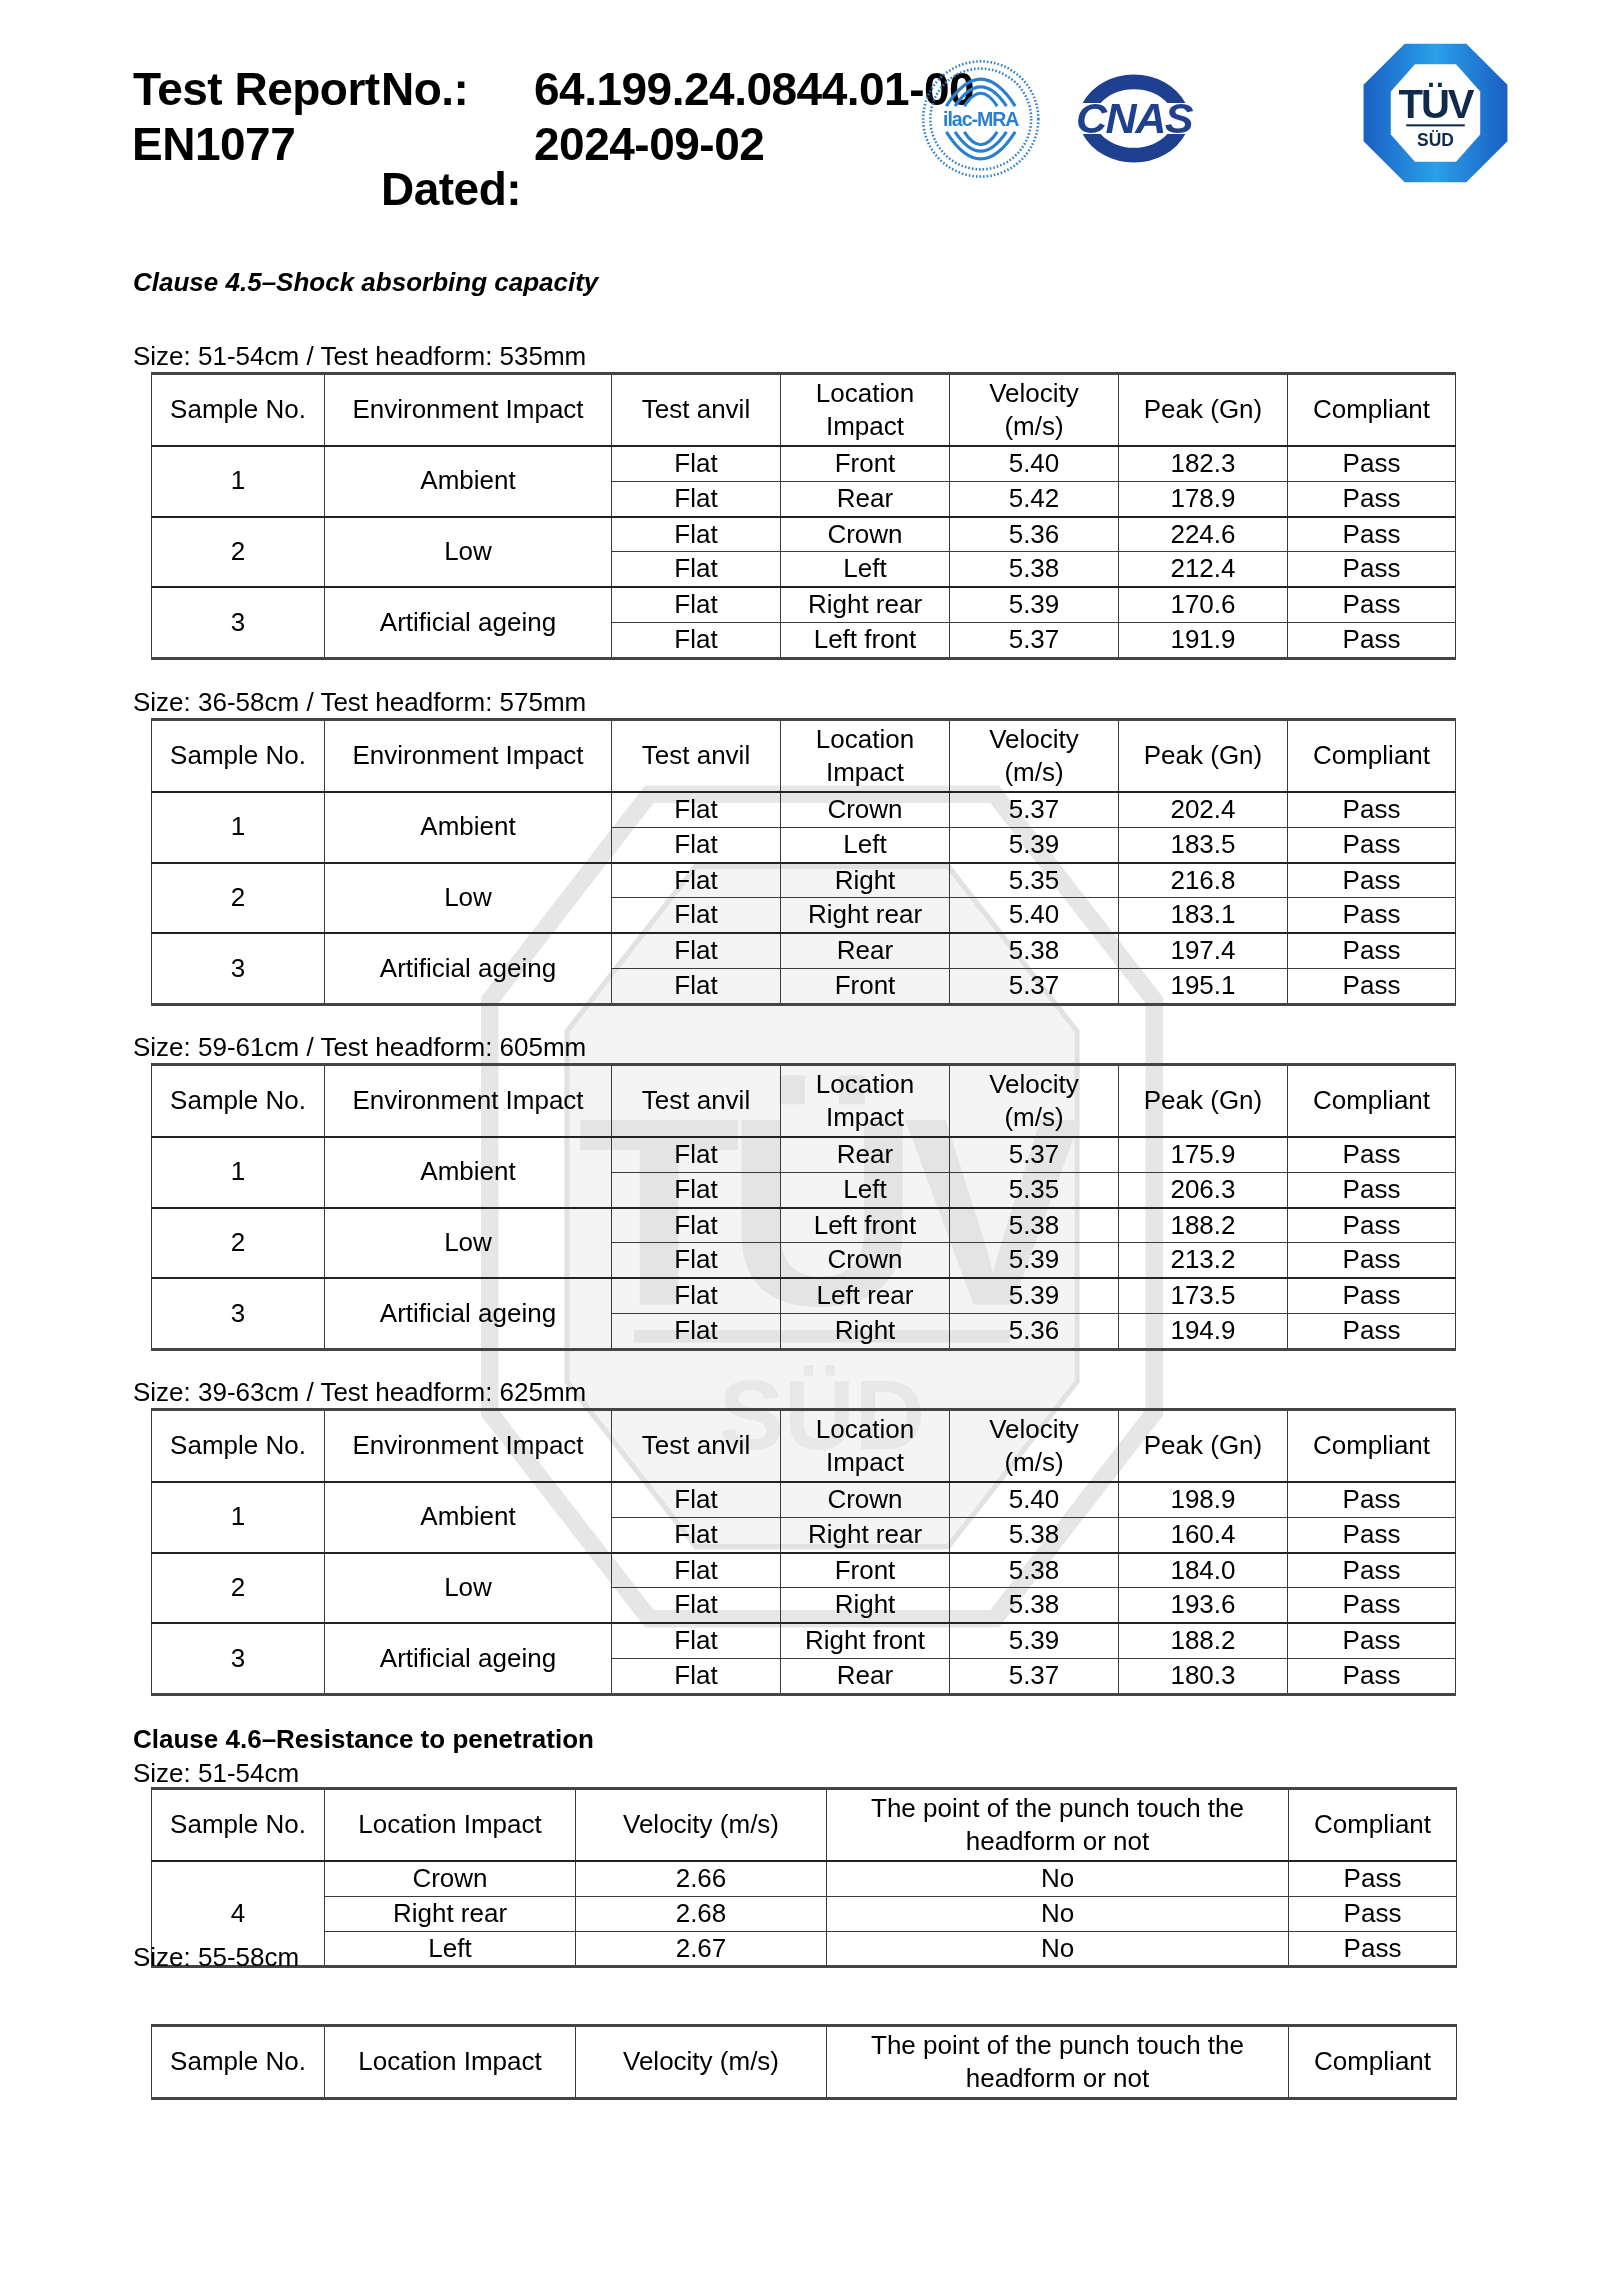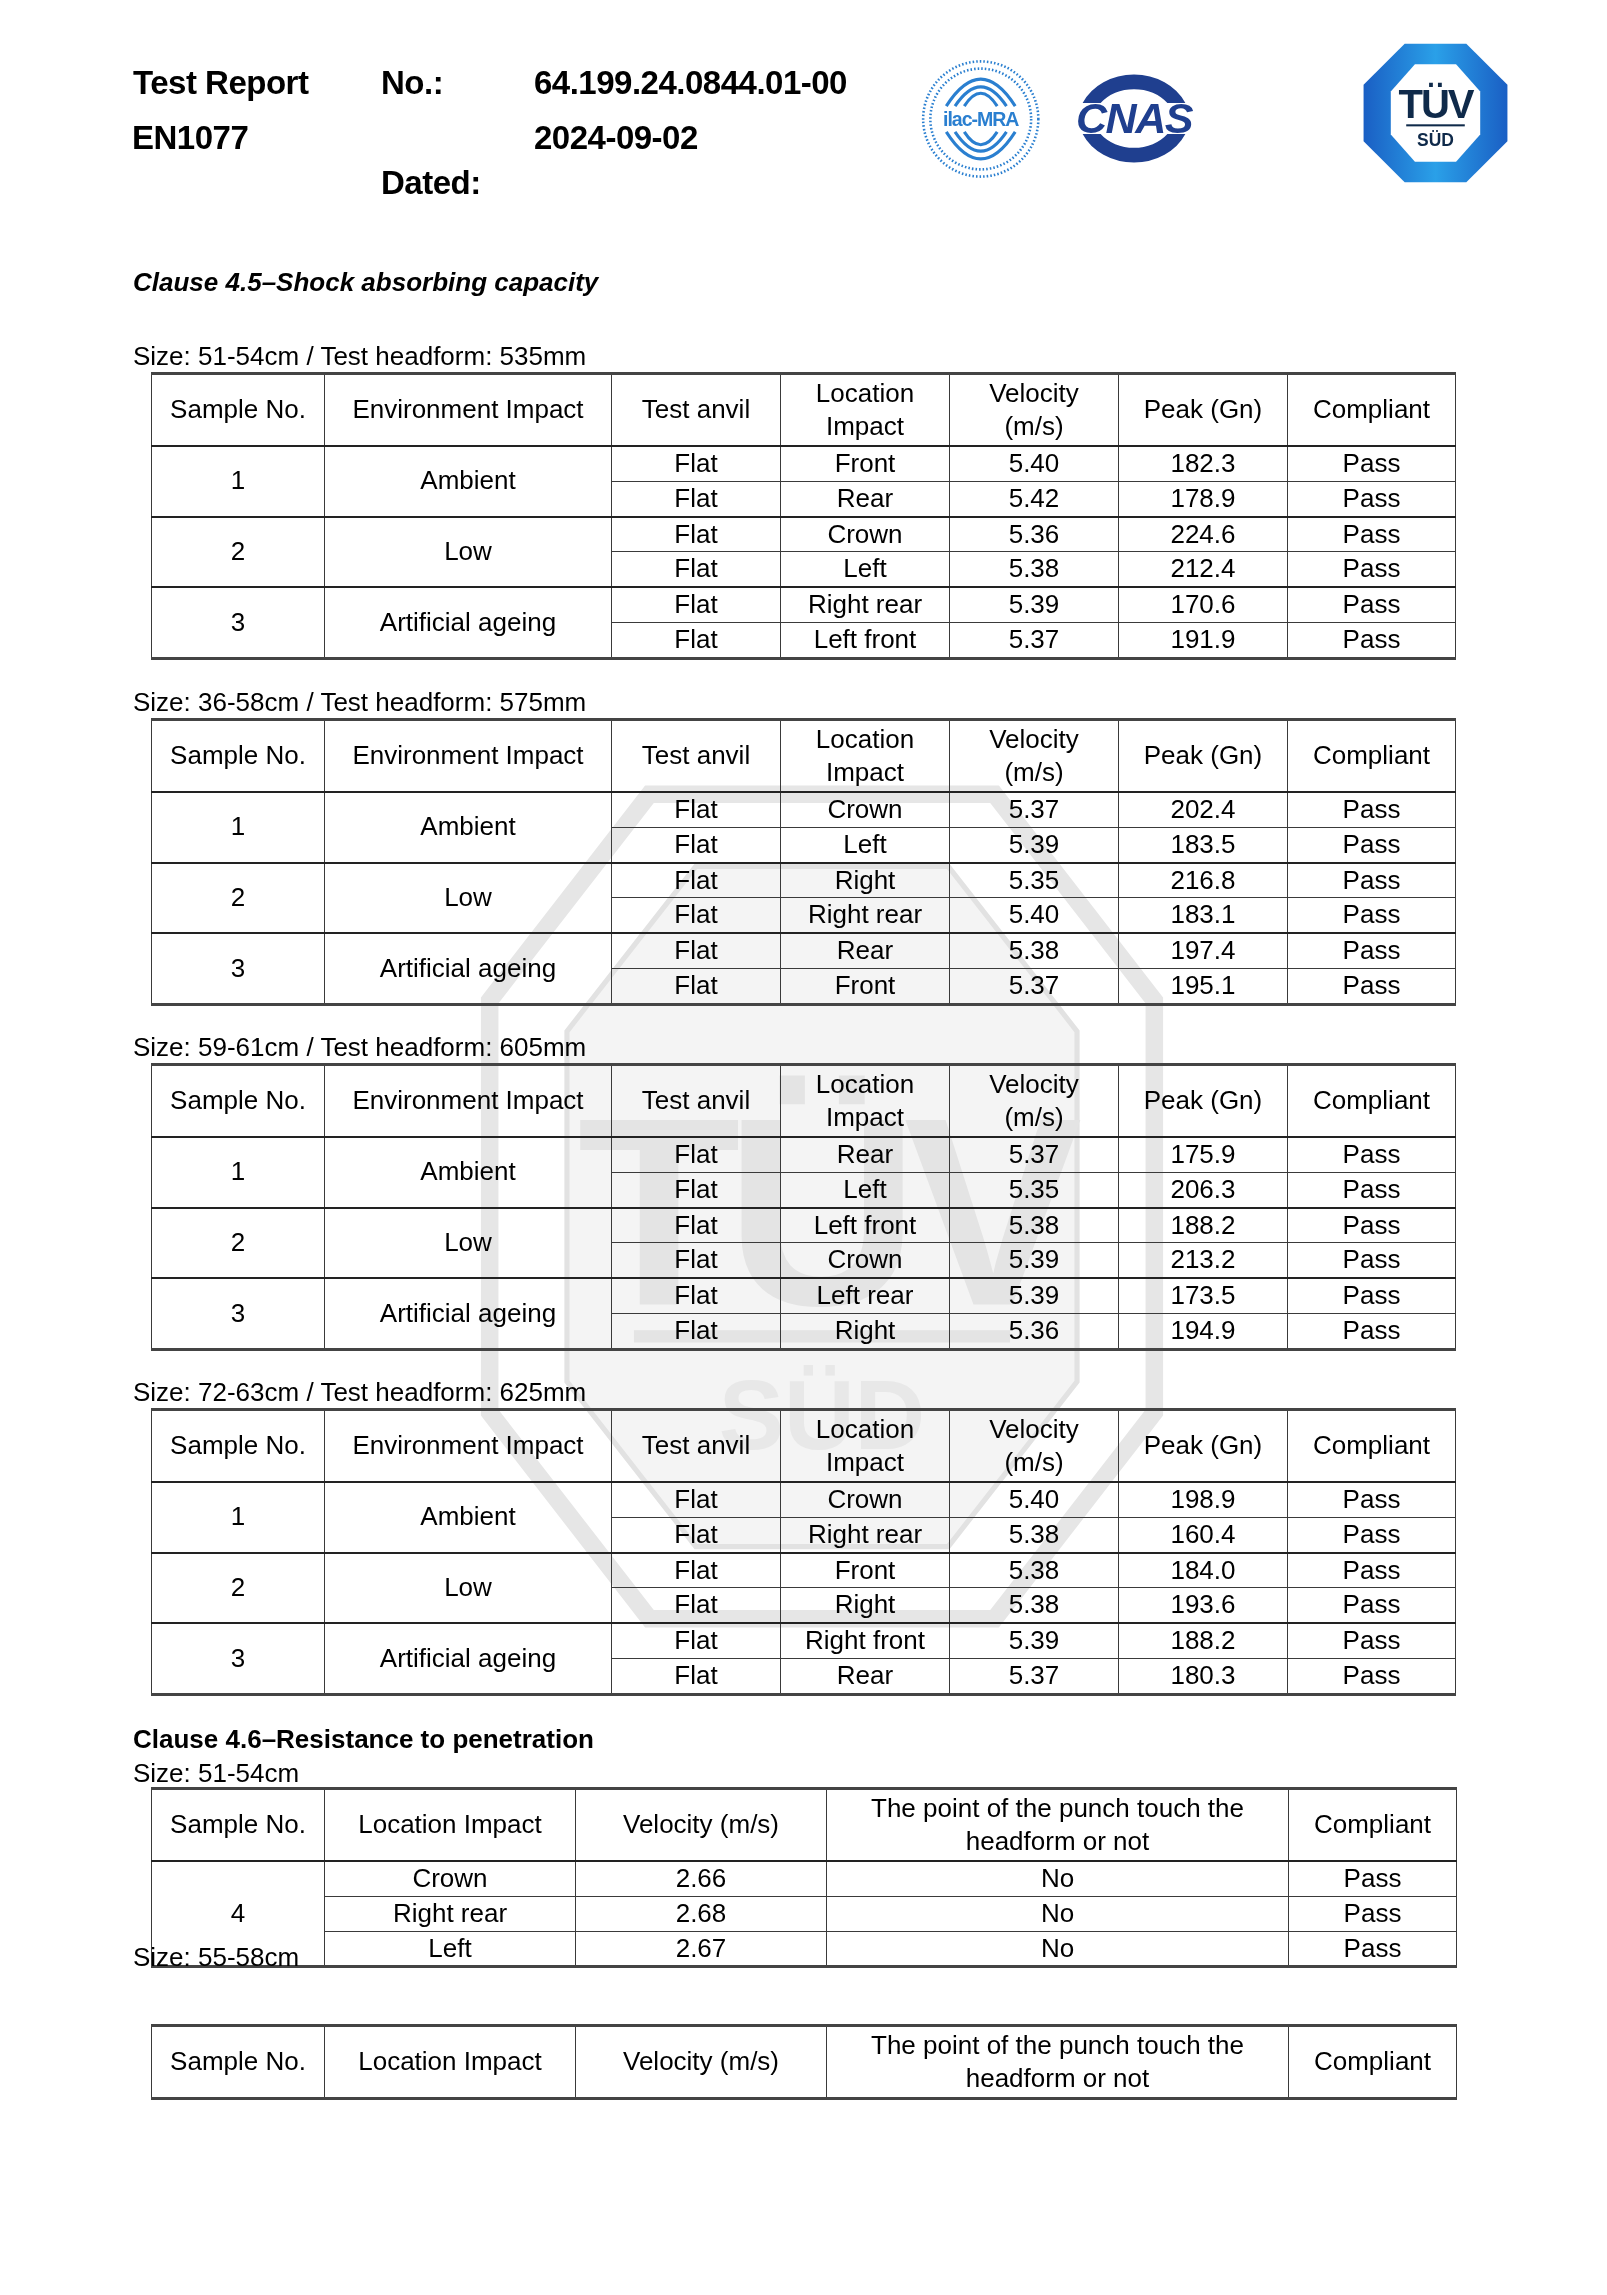--- a/index.html
+++ b/index.html
@@ -19,21 +19,21 @@
     height: 845px;
     pointer-events: none;
     z-index: 0;
   }
   .page { position: relative; z-index: 1; }
 
   
   .hdr-text {
     position: absolute;
     font-weight: bold;
-    font-size: 33px;
+    font-size: 46px;
     line-height: 1;
     letter-spacing: -0.5px;
     white-space: nowrap;
   }
   .logo { position: absolute; }
 
   .clause-title {
     position: absolute;
     left: 133px;
     font-weight: bold;
@@ -345,21 +345,21 @@
       <tr>
         <td>Flat</td>
         <td>Right</td>
         <td>5.36</td>
         <td>194.9</td>
         <td>Pass</td>
       </tr>
     </tbody>
   </table>
 
-  <div class="size-label" style="top:1377px;">Size: 72-63cm / Test headform: 625mm</div>
+  <div class="size-label" style="top:1377px;">Size: 39-63cm / Test headform: 625mm</div>
   <table class="rpt" style="top:1408px;">
     <colgroup>
         <col style="width:173px">
         <col style="width:287px">
         <col style="width:169px">
         <col style="width:169px">
         <col style="width:169px">
         <col style="width:169px">
         <col style="width:168px">
       </colgroup>

